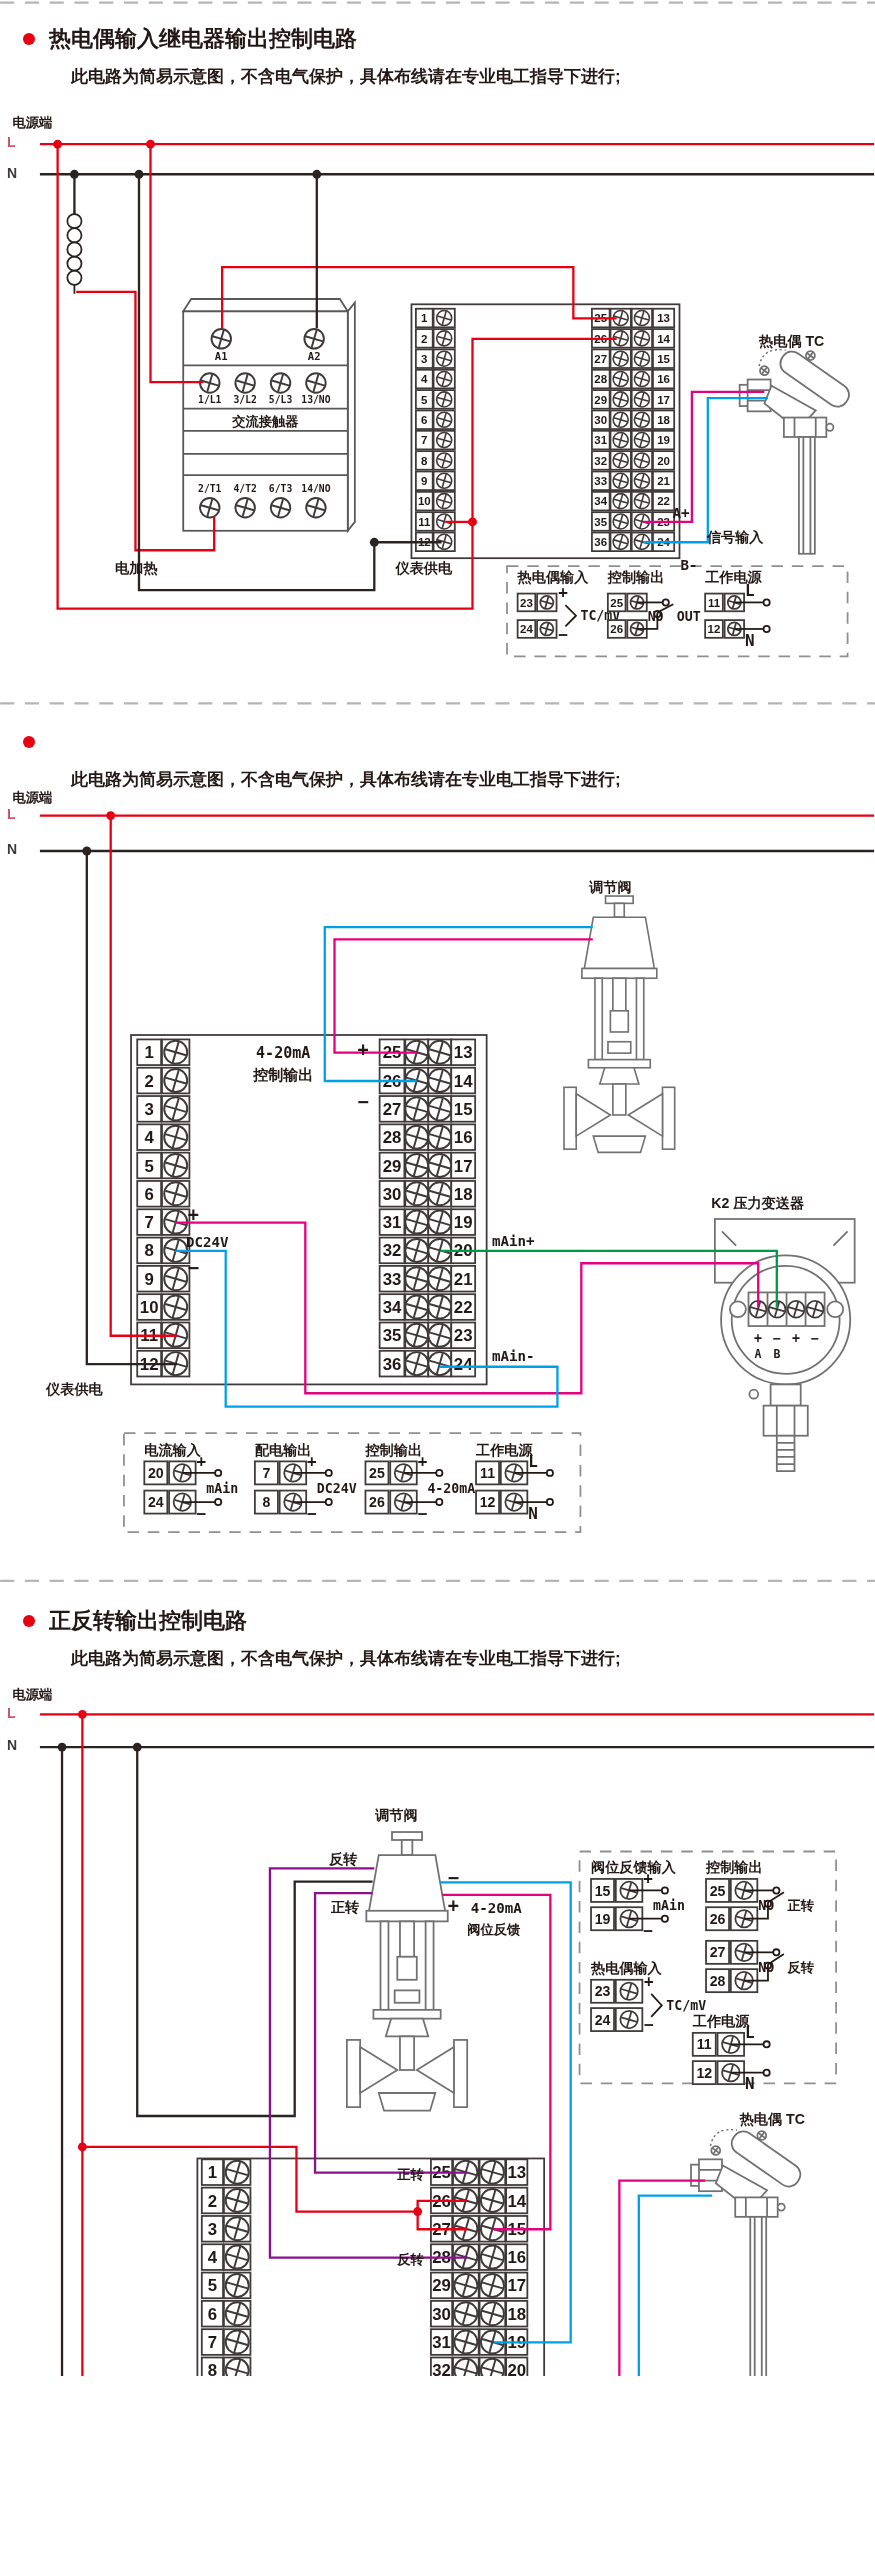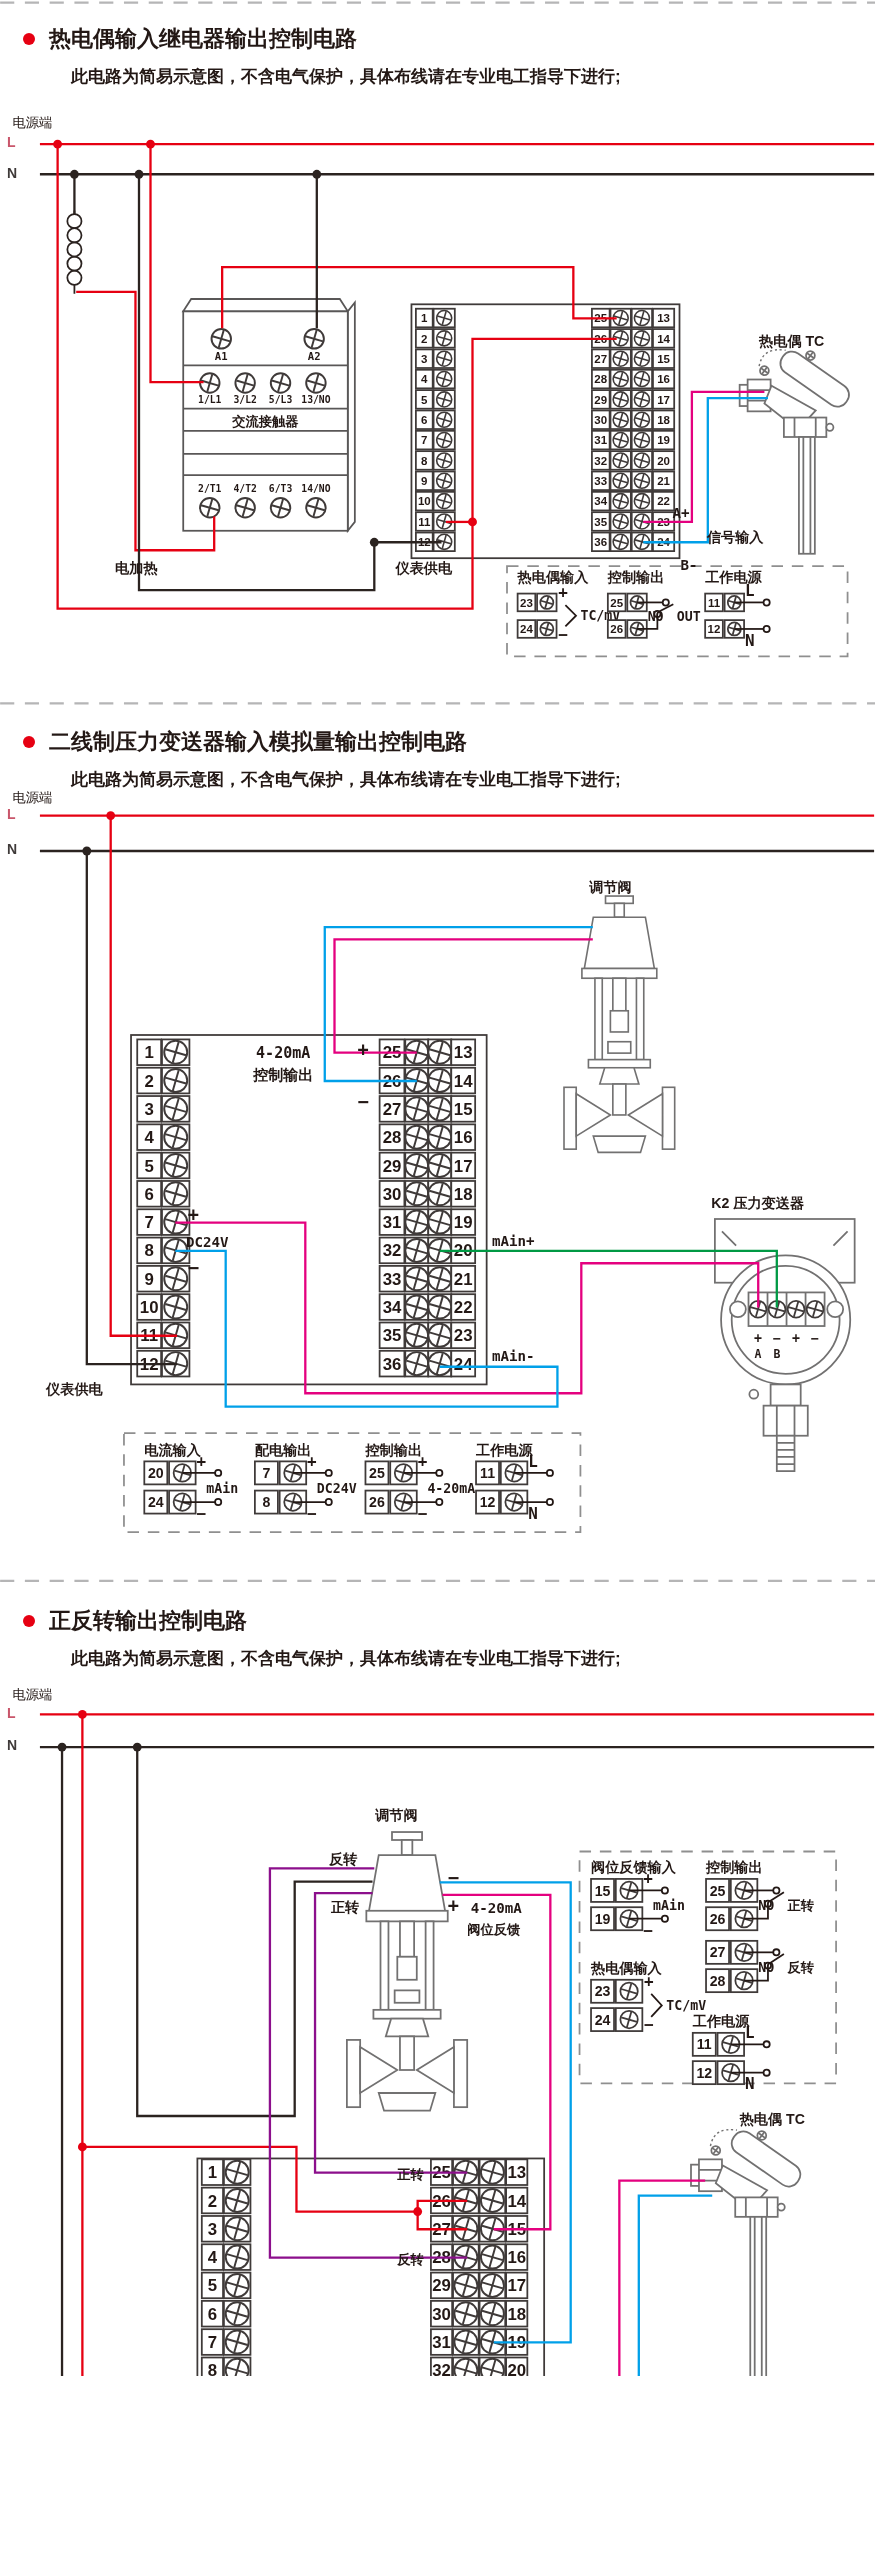--- a/index.html
+++ b/index.html
@@ -2,21 +2,21 @@
 <html style="--red: #e60012; --blk: #2b2320; --mag: #e4007f; --cyn: #00a0e9; --grn: #009944; --pur: #8c0f8c; --softred: #c9566b;font-size:14px"><head>
 <meta charset="utf-8">
 <style>
   html,body{margin:0;padding:0;background:#fff;}
   #page{position:relative;width:876px;height:2376px;background:#fff;overflow:hidden;
         font-family:"Liberation Sans",sans-serif;color:#231815;}
   #dwg{position:absolute;left:0;top:0;}
   .sec-title{position:absolute;font-size:22px;font-weight:bold;white-space:nowrap;}
   .sec-sub{position:absolute;font-size:17px;font-weight:bold;white-space:nowrap;text-align:right;}
   .bullet{position:absolute;width:12.4px;height:12.4px;border-radius:50%;background:var(--red);}
-  .psrc{position:absolute;font-size:13.3px;font-weight:400;}
+  .psrc{position:absolute;font-size:13.3px;font-weight:700;}
   .lchar{position:absolute;font-size:14px;font-weight:bold;color:var(--softred);}
   .nchar{position:absolute;font-size:14px;font-weight:bold;color:#3f3a39;}
   
   .w{fill:none;stroke-width:2.6;}
   .w-red{stroke:var(--red);} .w-blk{stroke:var(--blk);} .w-mag{stroke:var(--mag);}
   .w-cyn{stroke:var(--cyn);} .w-grn{stroke:var(--grn);} .w-pur{stroke:var(--pur);}
   .dot-red{fill:var(--red);} .dot-blk{fill:var(--blk);}
   .dash-line{stroke:#b5b5b6;stroke-width:2.5;stroke-dasharray:16 12;fill:none;}
   .leg-box{fill:none;stroke:#8f8f8f;stroke-width:2;stroke-dasharray:13 10;}
   .dev{fill:#fff;stroke:#727171;stroke-width:2;}
@@ -45,21 +45,20 @@
 <div id="page">
 
   <span class="bullet" style="left:23px;top:33px"></span>
   <div class="sec-title" style="left:49px;top:24px">热电偶输入继电器输出控制电路</div>
   <div class="sec-sub" style="left:71px;top:65px">此电路为简易示意图，不含电气保护，具体布线请在专业电工指导下进行;</div>
   <div class="psrc" style="left:12.4px;top:114px">电源端</div>
   <span class="lchar" style="left:7px;top:134px">L</span>
   <span class="nchar" style="left:7px;top:165px">N</span>
 
   <span class="bullet" style="left:23px;top:736px"></span>
-  <div class="sec-title" style="left:49px;top:727px">二线制压力变送器输入模拟量输出控制电路</div>
   <div class="sec-sub" style="left:71px;top:768px">此电路为简易示意图，不含电气保护，具体布线请在专业电工指导下进行;</div>
   <div class="psrc" style="left:12.4px;top:789px">电源端</div>
   <span class="lchar" style="left:7px;top:806px">L</span>
   <span class="nchar" style="left:7px;top:841px">N</span>
 
   <span class="bullet" style="left:23px;top:1615px"></span>
   <div class="sec-title" style="left:49px;top:1606px">正反转输出控制电路</div>
   <div class="sec-sub" style="left:71px;top:1647px">此电路为简易示意图，不含电气保护，具体布线请在专业电工指导下进行;</div>
   <div class="psrc" style="left:12.4px;top:1686px">电源端</div>
   <span class="lchar" style="left:7px;top:1705px">L</span>

